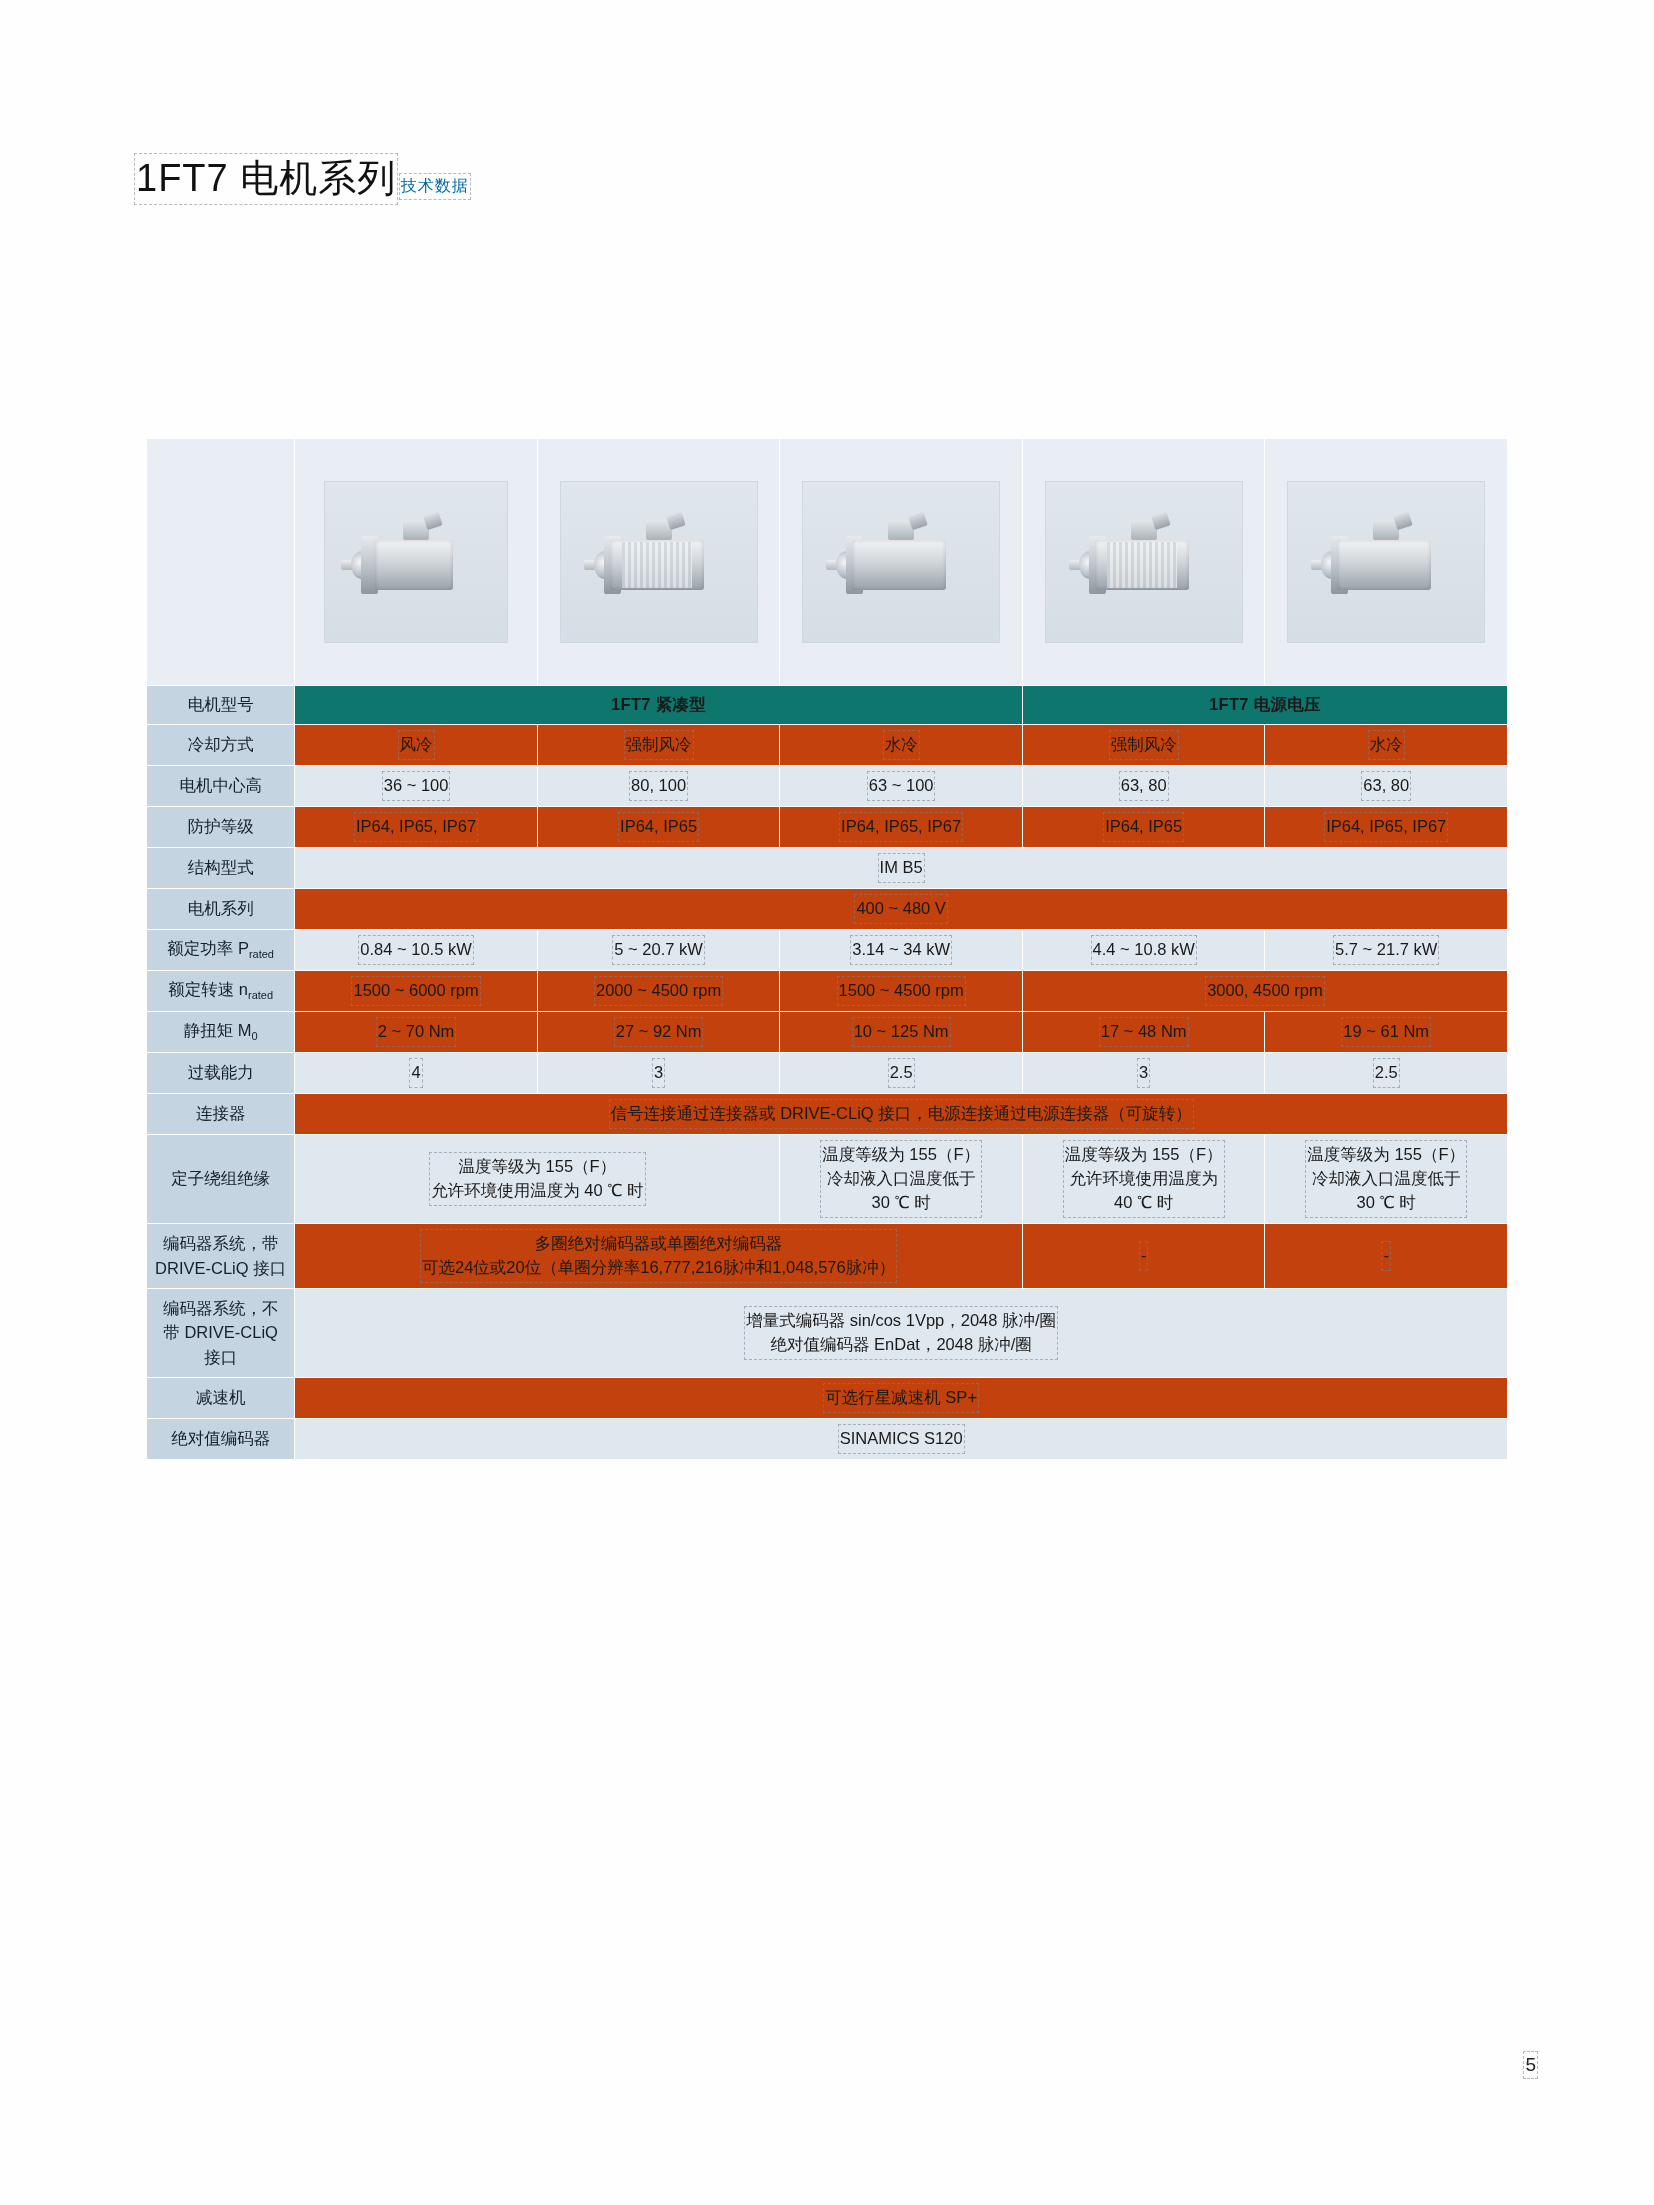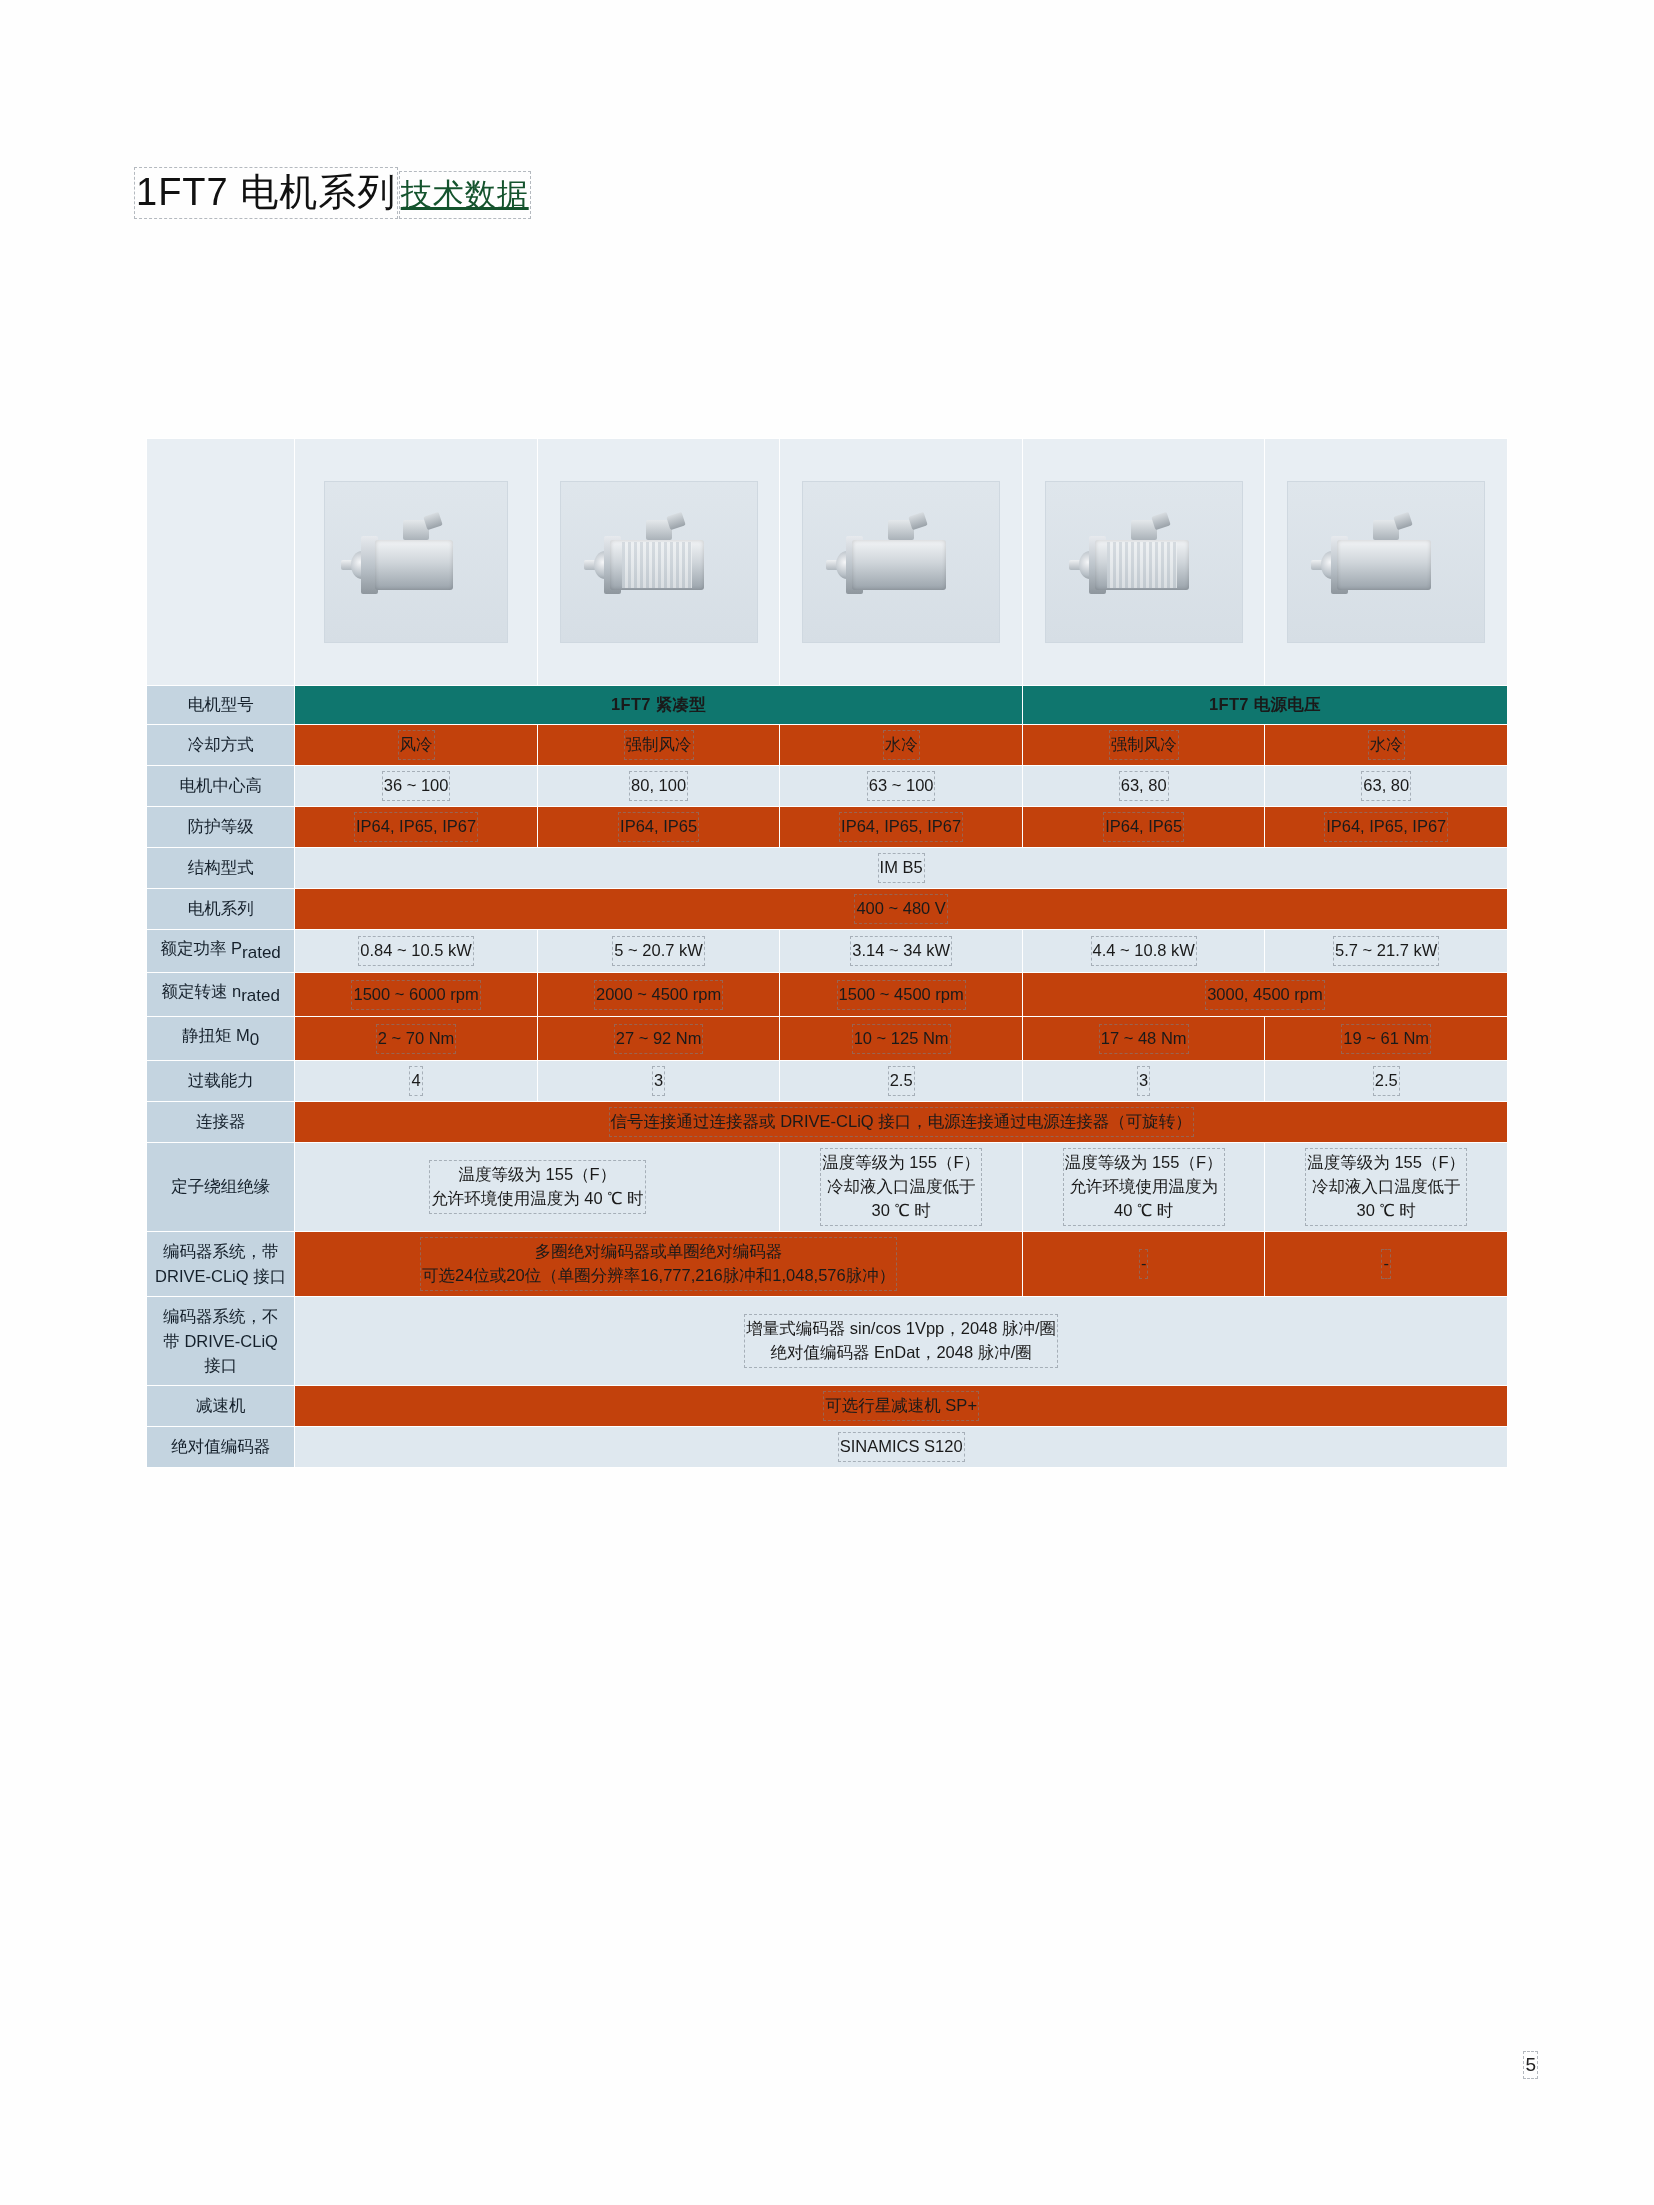--- a/index.html
+++ b/index.html
@@ -30,26 +30,25 @@
   .title-main {
     font-size: 38px;
     font-weight: 400;
     letter-spacing: 1px;
     color: #111;
     line-height: 1.2;
     white-space: nowrap;
   }
   .title-sub {
     margin-top: 18px;
-    font-size: 31px;
+    font-size: 16px;
     font-weight: 400;
-    color: #14532d;
+    color: #0369a1;
     letter-spacing: 1px;
     white-space: nowrap;
-    text-decoration: underline;
   }
 
   
   .table-wrap {
     position: absolute;
     left: 146px;
     top: 438px;
     width: 1362px;
   }
   table.spec {
@@ -73,21 +72,21 @@
     color: #15202b;
     width: 148px;
   }
   td.val-a { background: #c2410c; }
   td.val-b { background: #dfe8ef; }
   td.val-head {
     background: #0f766e;
     font-weight: 600;
     letter-spacing: .3px;
   }
-  .sub { font-size: 17px; vertical-align: sub; }
+  .sub { font-size: 11px; vertical-align: sub; }
 
   
   .imgrow td {
     background: #e8eef3;
     padding: 0;
     height: 232px;
   }
   .imgcell {
     position: relative;
     height: 232px;

